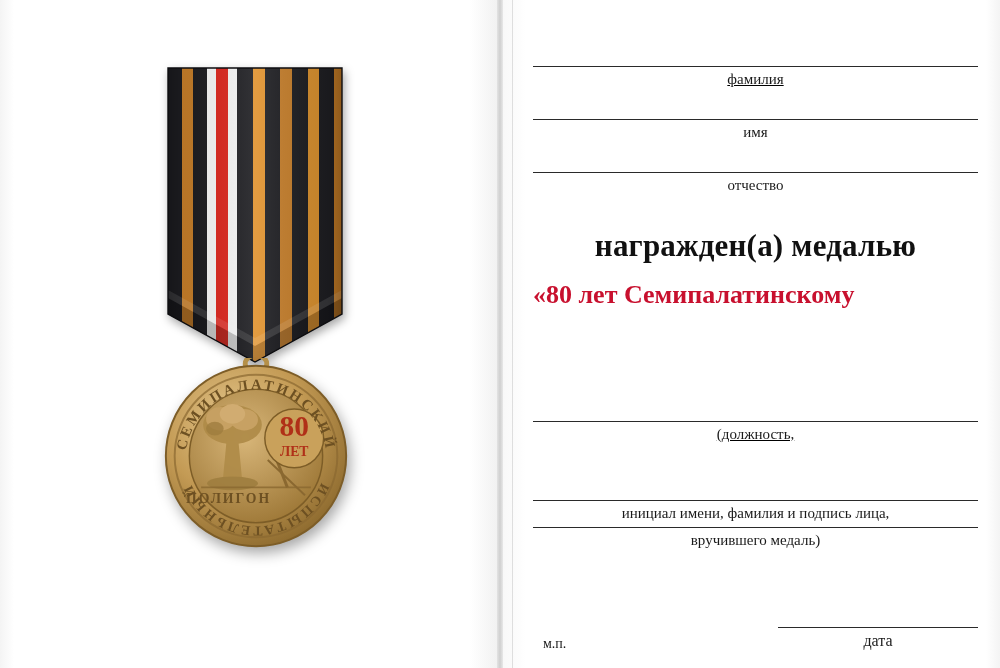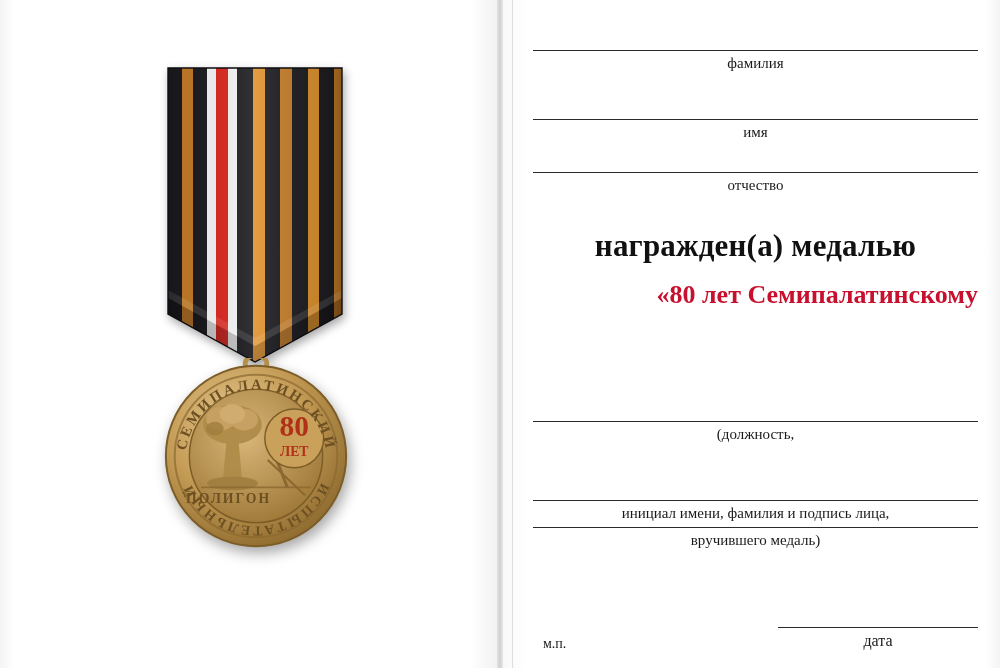--- a/index.html
+++ b/index.html
@@ -100,21 +100,21 @@
     width: 445px;
     text-align: center;
     font-size: 31px;
     font-weight: bold;
     color: #111111;
     letter-spacing: 0.2px;
   }
   .medal-title {
     position: absolute;
     width: 445px;
-    text-align: right;
+    text-align: left;
     font-size: 26px;
     font-weight: bold;
     color: #c8102e;
     line-height: 1.32;
   }
   .stamp {
     position: absolute;
     left: 10px;
     bottom: 16px;
     font-size: 14px;
@@ -232,42 +232,42 @@
       </text>
       <text font-family="Liberation Serif, serif" font-size="14" font-weight="bold" fill="#6d5022" letter-spacing="2.6">
         <textPath href="#arcBot" startOffset="50%" text-anchor="middle">ИСПЫТАТЕЛЬНЫЙ</textPath>
       </text>
       <text x="72" y="148" text-anchor="middle" font-family="Liberation Serif, serif" font-size="14" font-weight="bold" fill="#6d5022" letter-spacing="2">ПОЛИГОН</text>
     </svg>
   </div>
 
   <div class="form">
 
-    <div class="field" style="top:50px;">
+    <div class="field" style="top:66px;text-decoration:underline;">
       <div class="rule"></div>
       <div class="field-label">фамилия</div>
     </div>
 
     <div class="field" style="top:119px;">
       <div class="rule"></div>
       <div class="field-label">имя</div>
     </div>
 
     <div class="field" style="top:172px;">
       <div class="rule"></div>
       <div class="field-label">отчество</div>
     </div>
 
     <div class="awarded" style="top:228px;">награжден(а) медалью</div>
 
     <div class="medal-title" style="top:278px;">
       <div>«80 лет Семипалатинскому</div>
     </div>
 
-    <div class="field" style="top:421px;">
+    <div class="field" style="top:421px;text-decoration:underline;">
       <div class="rule"></div>
       <div class="field-label">(должность,</div>
     </div>
 
     <div class="field" style="top:500px;">
       <div class="rule"></div>
       <div class="field-label">инициал имени, фамилия и подпись лица,</div>
     </div>
 
     <div class="field" style="top:527px;">

